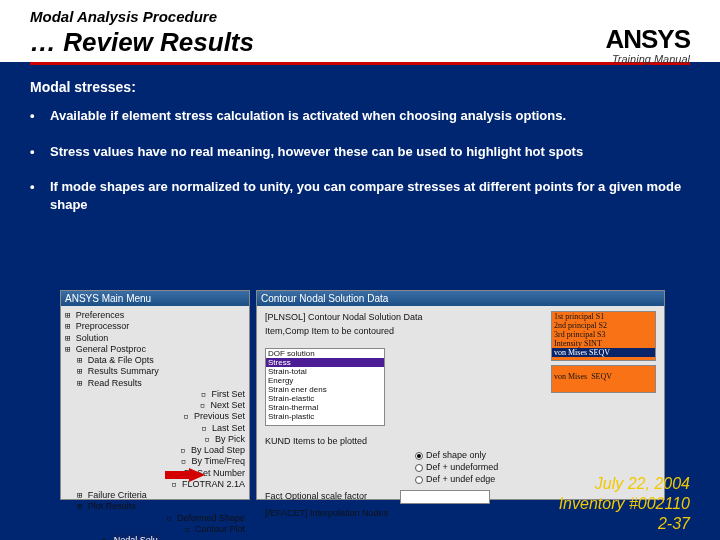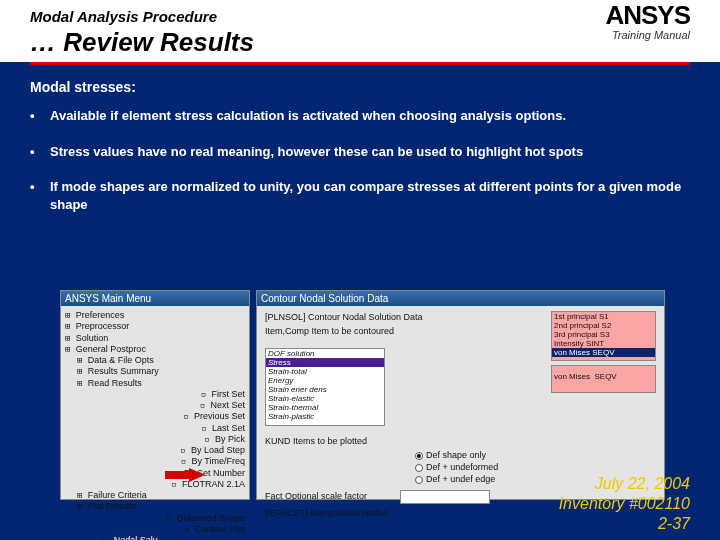--- a/index.html
+++ b/index.html
@@ -11,21 +11,21 @@
     position: relative;
   }
   .header {
     background: #fff;
     color: #000;
     padding: 8px 30px 4px 30px;
     position: relative;
   }
   .header-overline { font-size: 15px; font-weight: bold; font-style: italic; }
   .header-title { font-size: 26px; font-weight: bold; font-style: italic; margin-top: 2px; }
-  .logo { position: absolute; right: 30px; top: 0; text-align: right; }
+  .logo { position: absolute; right: 30px; top: 24px; text-align: right; }
   .logo-ansys { font-size: 26px; font-weight: 900; letter-spacing: -1px; font-family: "Arial Black", Arial, sans-serif; color:#000; }
   .logo-sub { font-size: 11px; font-style: italic; color: #333; margin-top: -2px; }
   .divider { height: 3px; background: #cc0000; margin: 0 30px 0 30px; }
   .content { padding: 14px 30px 0 30px; color: #fff; font-size: 13px; }
   .content h3 { font-size: 14px; font-weight: bold; margin-bottom: 12px; }
   .bullets { list-style: none; }
   .bullets > li { display: flex; margin-bottom: 18px; font-weight: bold; line-height: 1.35; }
   .bullets > li .dot { width: 20px; flex: 0 0 20px; }
   .screenshots { position: absolute; left: 60px; right: 55px; bottom: 40px; height: 210px; display:flex; gap:6px; }
   .panel-tree { background: #e4e4e4; width: 190px; border: 1px solid #888; font-size: 9px; color:#111; }
@@ -36,21 +36,21 @@
   .ind2 { padding-left: 24px; text-align: right; }
   .ind3 { padding-left: 36px; }
   .tree-hl { background: #0a246a; color: #fff; display:inline-block; padding:0 2px; }
   .arrow-ov { position:absolute; left: 165px; bottom: 58px; z-index:5; }
   .arrow-ov svg { display:block; }
   .panel-dlg { background: #e4e4e4; flex:1; border:1px solid #888; font-size:9px; color:#111; position:relative; }
   .dlg-title { background: linear-gradient(#3a6ea5,#1a4e85); color:#fff; padding:2px 4px; font-size:10px; }
   .dlg-body { padding:6px 8px; }
   .dlg-row { margin-bottom:4px; }
   .list-right { position:absolute; right:8px; top:20px; width:105px; }
-  .list-right .lb { background:#fca5a5; border:1px solid #888; height:50px; overflow:hidden; font-size:8px; }
+  .list-right .lb { background:#f97316; border:1px solid #888; height:50px; overflow:hidden; font-size:8px;font-family:Liberation Serif, serif; }
   .list-right .lb div { padding:0 2px; }
   .list-right .lb .sel { background:#0a246a; color:#fff; }
   .list-right .lb2 { margin-top:4px; height:28px; }
   .dummy-input { background:#fff; border:1px solid #888; height:14px; width:90px; display:inline-block; vertical-align:middle; font-size:8px; padding:0 2px; line-height:14px; }
   .radio-row { margin:2px 0; }
   .radio-dot { display:inline-block; width:8px; height:8px; border:1px solid #555; border-radius:50%; background:#fff; vertical-align:middle; margin-right:3px; position:relative; }
   .radio-dot.sel::after{ content:""; position:absolute; inset:1px; background:#000; border-radius:50%; }
   .footer { position:absolute; right:30px; bottom:6px; text-align:right; font-size:16px; color:#f2c800; font-style:italic; line-height:1.25; }
   .syms { font-family: monospace; }
 </style>
@@ -112,21 +112,21 @@
         <div class="tree-item ind3"><span class="syms">▫ </span><span class="tree-hl">Nodal Solu</span></div>
       </div>
   </div>
 
   <div class="panel-dlg">
     <div class="dlg-title">Contour Nodal Solution Data</div>
     <div class="dlg-body">
       <div class="dlg-row">[PLNSOL] Contour Nodal Solution Data</div>
       <div class="dlg-row">Item,Comp Item to be contoured</div>
 
-      <div style="display:flex; gap:6px; margin-top:12px;font-style:italic;">
+      <div style="display:flex; gap:6px; margin-top:12px;">
         <div style="background:#fff;border:1px solid #888;width:120px;height:78px;font-size:8px;overflow:hidden;" id="leftlist">
             <div style="padding: 0px 2px;">DOF solution</div>
             <div style="padding: 0px 2px; background: #4c1d95; color: rgb(255, 255, 255);">Stress</div>
             <div style="padding: 0px 2px;">Strain-total</div>
             <div style="padding: 0px 2px;">Energy</div>
             <div style="padding: 0px 2px;">Strain ener dens</div>
             <div style="padding: 0px 2px;">Strain-elastic</div>
             <div style="padding: 0px 2px;">Strain-thermal</div>
             <div style="padding: 0px 2px;">Strain-plastic</div>
           </div>

